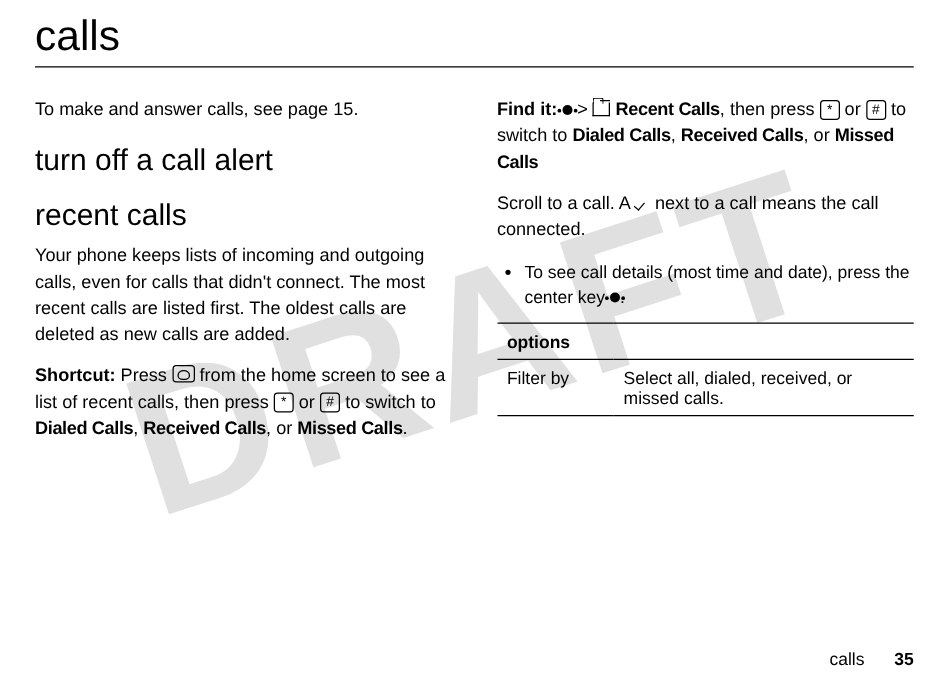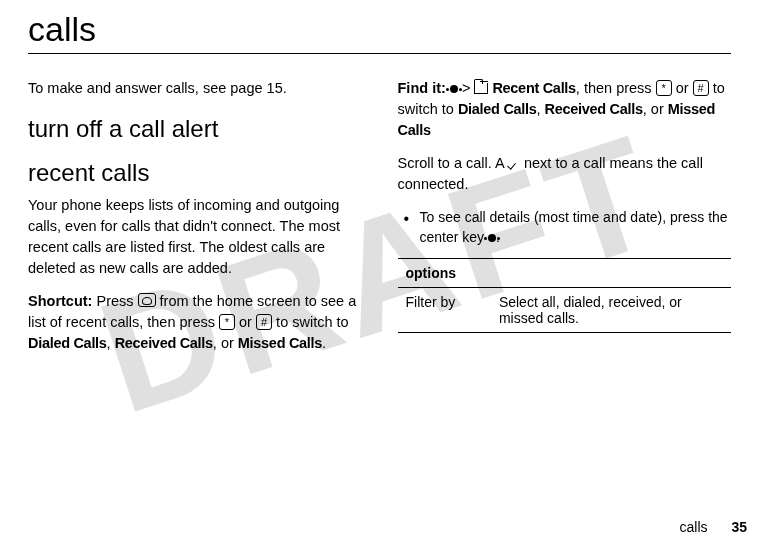--- a/index.html
+++ b/index.html
@@ -27,21 +27,21 @@
   .check { display:inline-block; width:12px; height:12px; position:relative; vertical-align:-1px; }
   .check::after{content:"";position:absolute;left:1px;top:4px;width:4px;height:7px;border-right:1.5px solid #000;border-bottom:1.5px solid #000;transform:rotate(40deg);}
   ul.bullets { list-style: none; padding-left: 22px; }
   ul.bullets li { position: relative; margin-bottom: 10px; line-height:1.45; }
   ul.bullets li::before { content: "•"; position: absolute; left: -16px; font-size:16px; }
   .italic { }
   table.opts { border-collapse: collapse; width: 100%; margin-top:8px; }
   table.opts th, table.opts td { border-top:1px solid #000; border-bottom:1px solid #000; padding:6px 8px; text-align:left; vertical-align: top; font-size:14px; }
   table.opts th { font-weight:700; }
   table.opts td.lbl { font-family:"Arial Narrow", Arial, sans-serif; font-weight:400; width:28%; }
-  .footer { position:absolute; bottom:12px; right:12px; font-size:14px; }
+  .footer { position:absolute; bottom:12px; right:28px; font-size:14px; }
   .footer .pg { font-weight:700; margin-left:20px; }
 </style>
 </head>
 <body>
 
 <div class="page">
   <div class="watermark">DRAFT</div>
   <div class="content">
     <h1 class="title">calls</h1>
 

